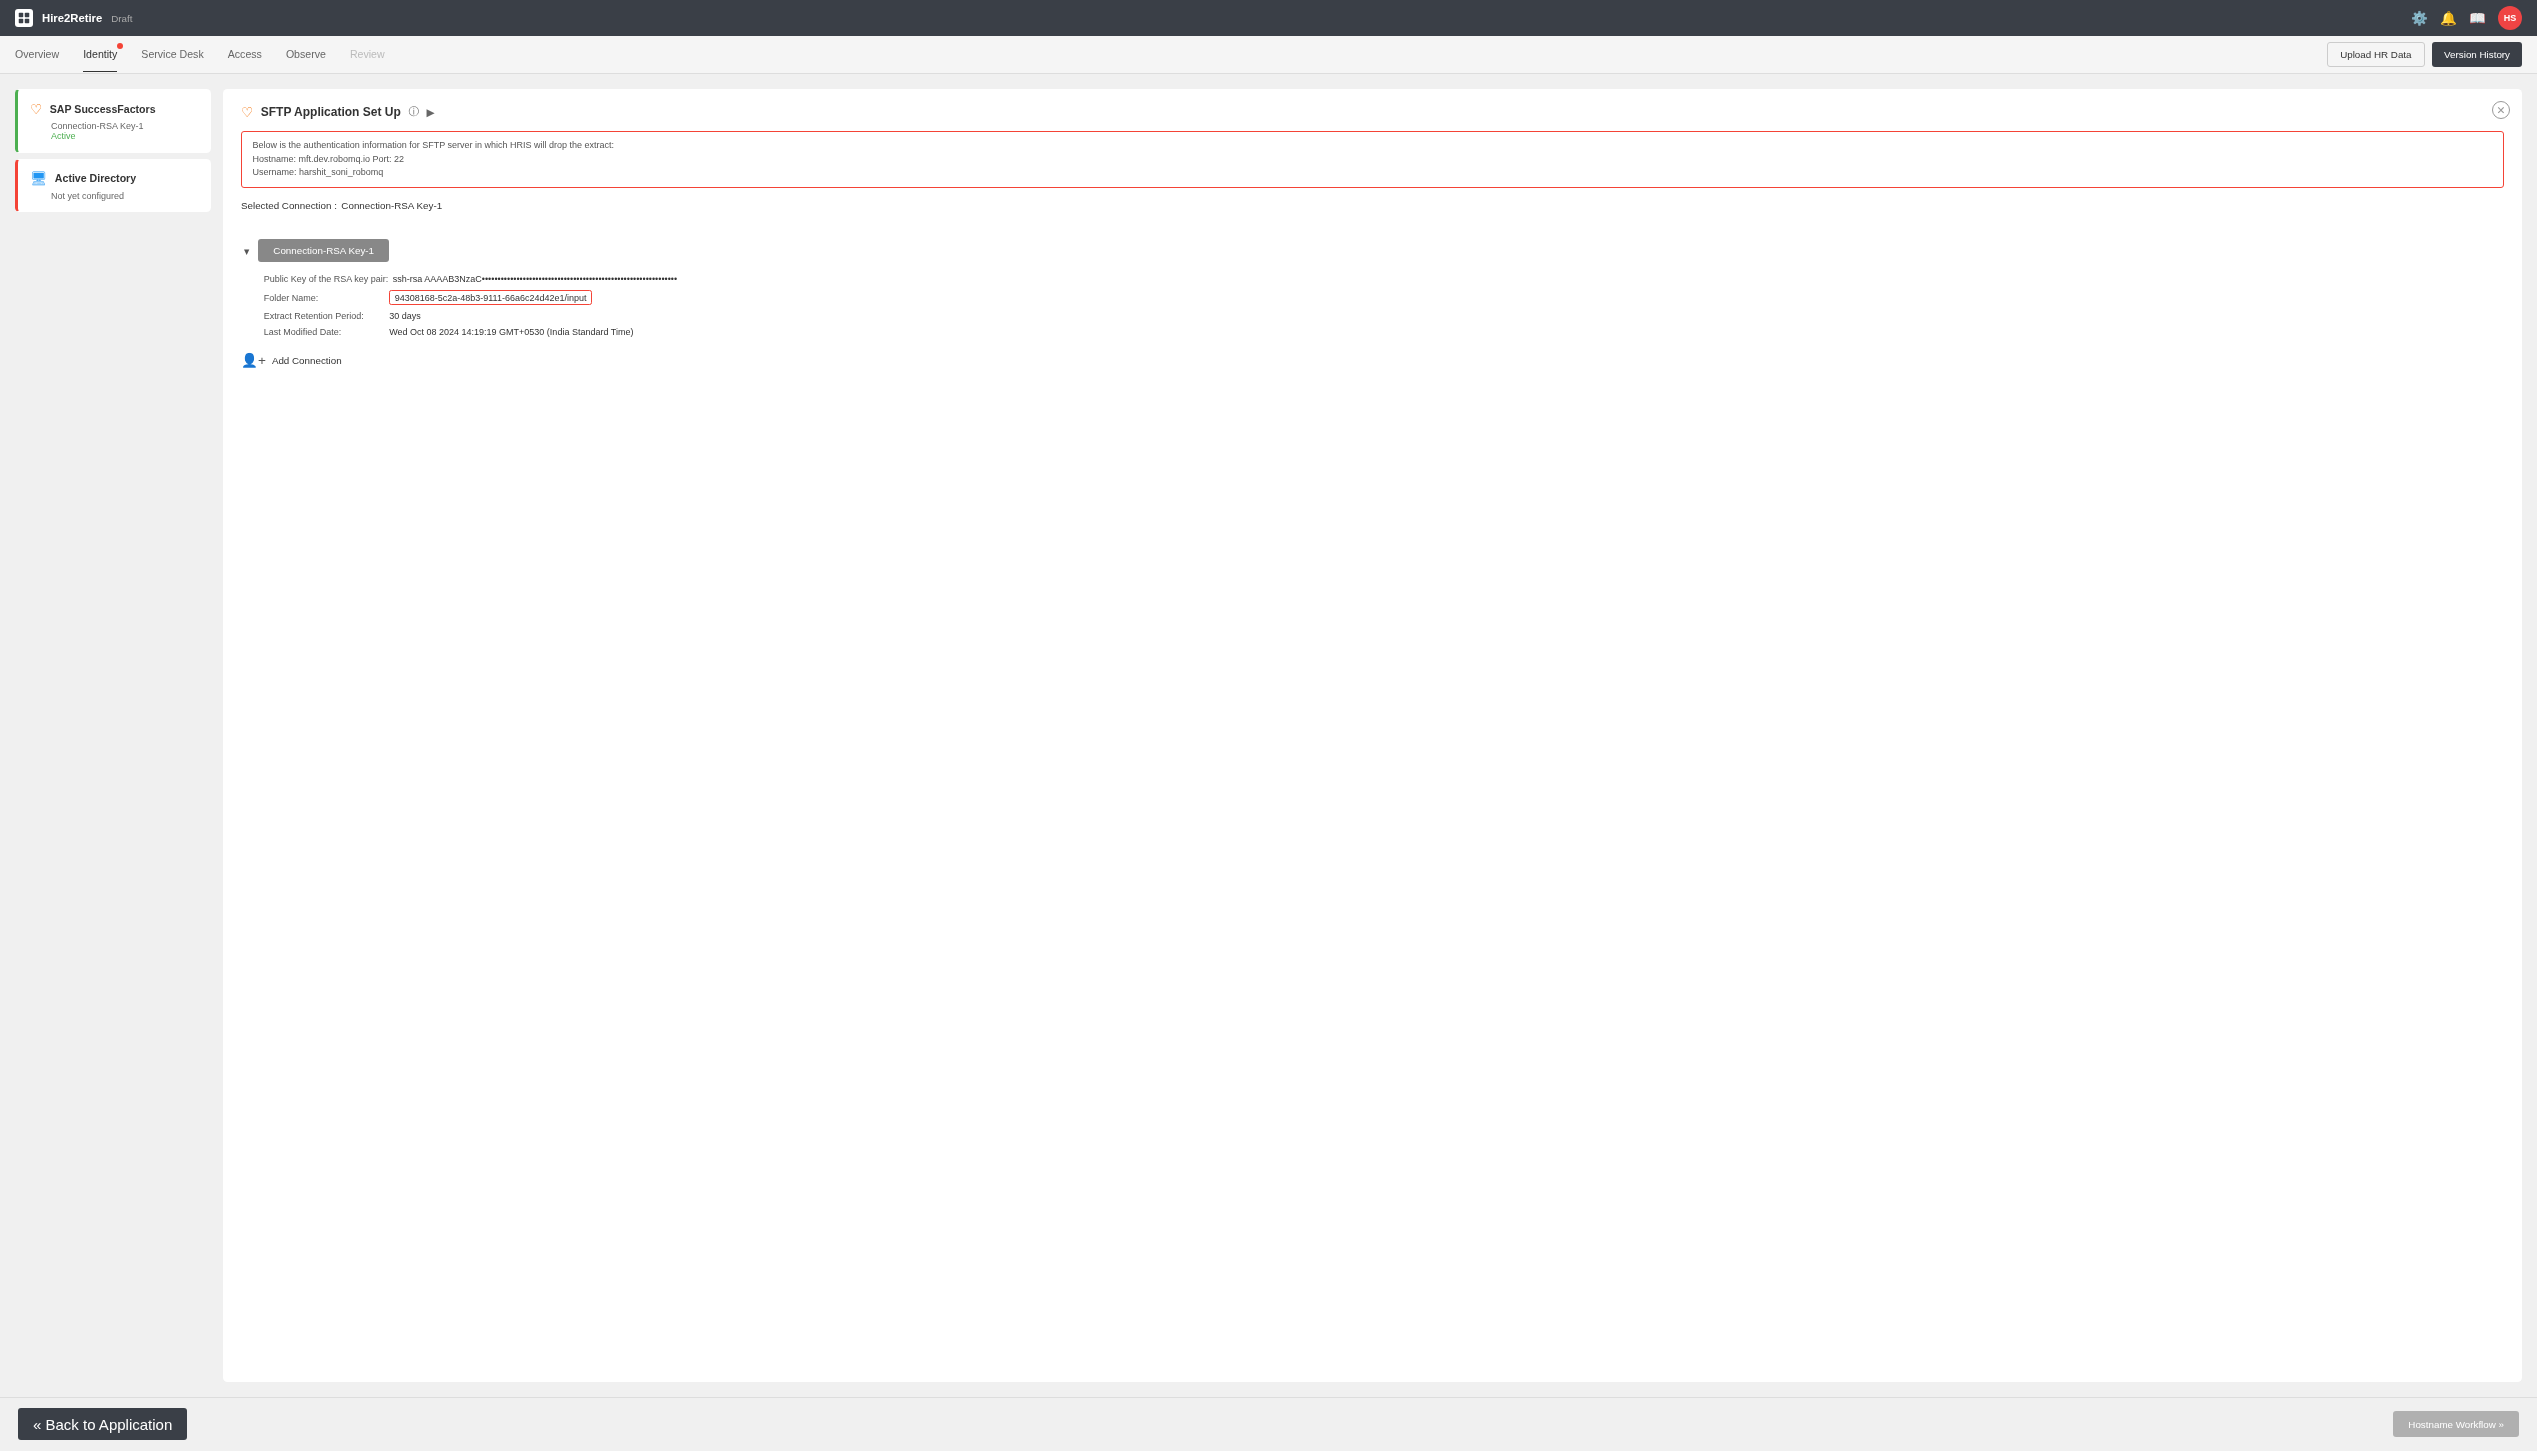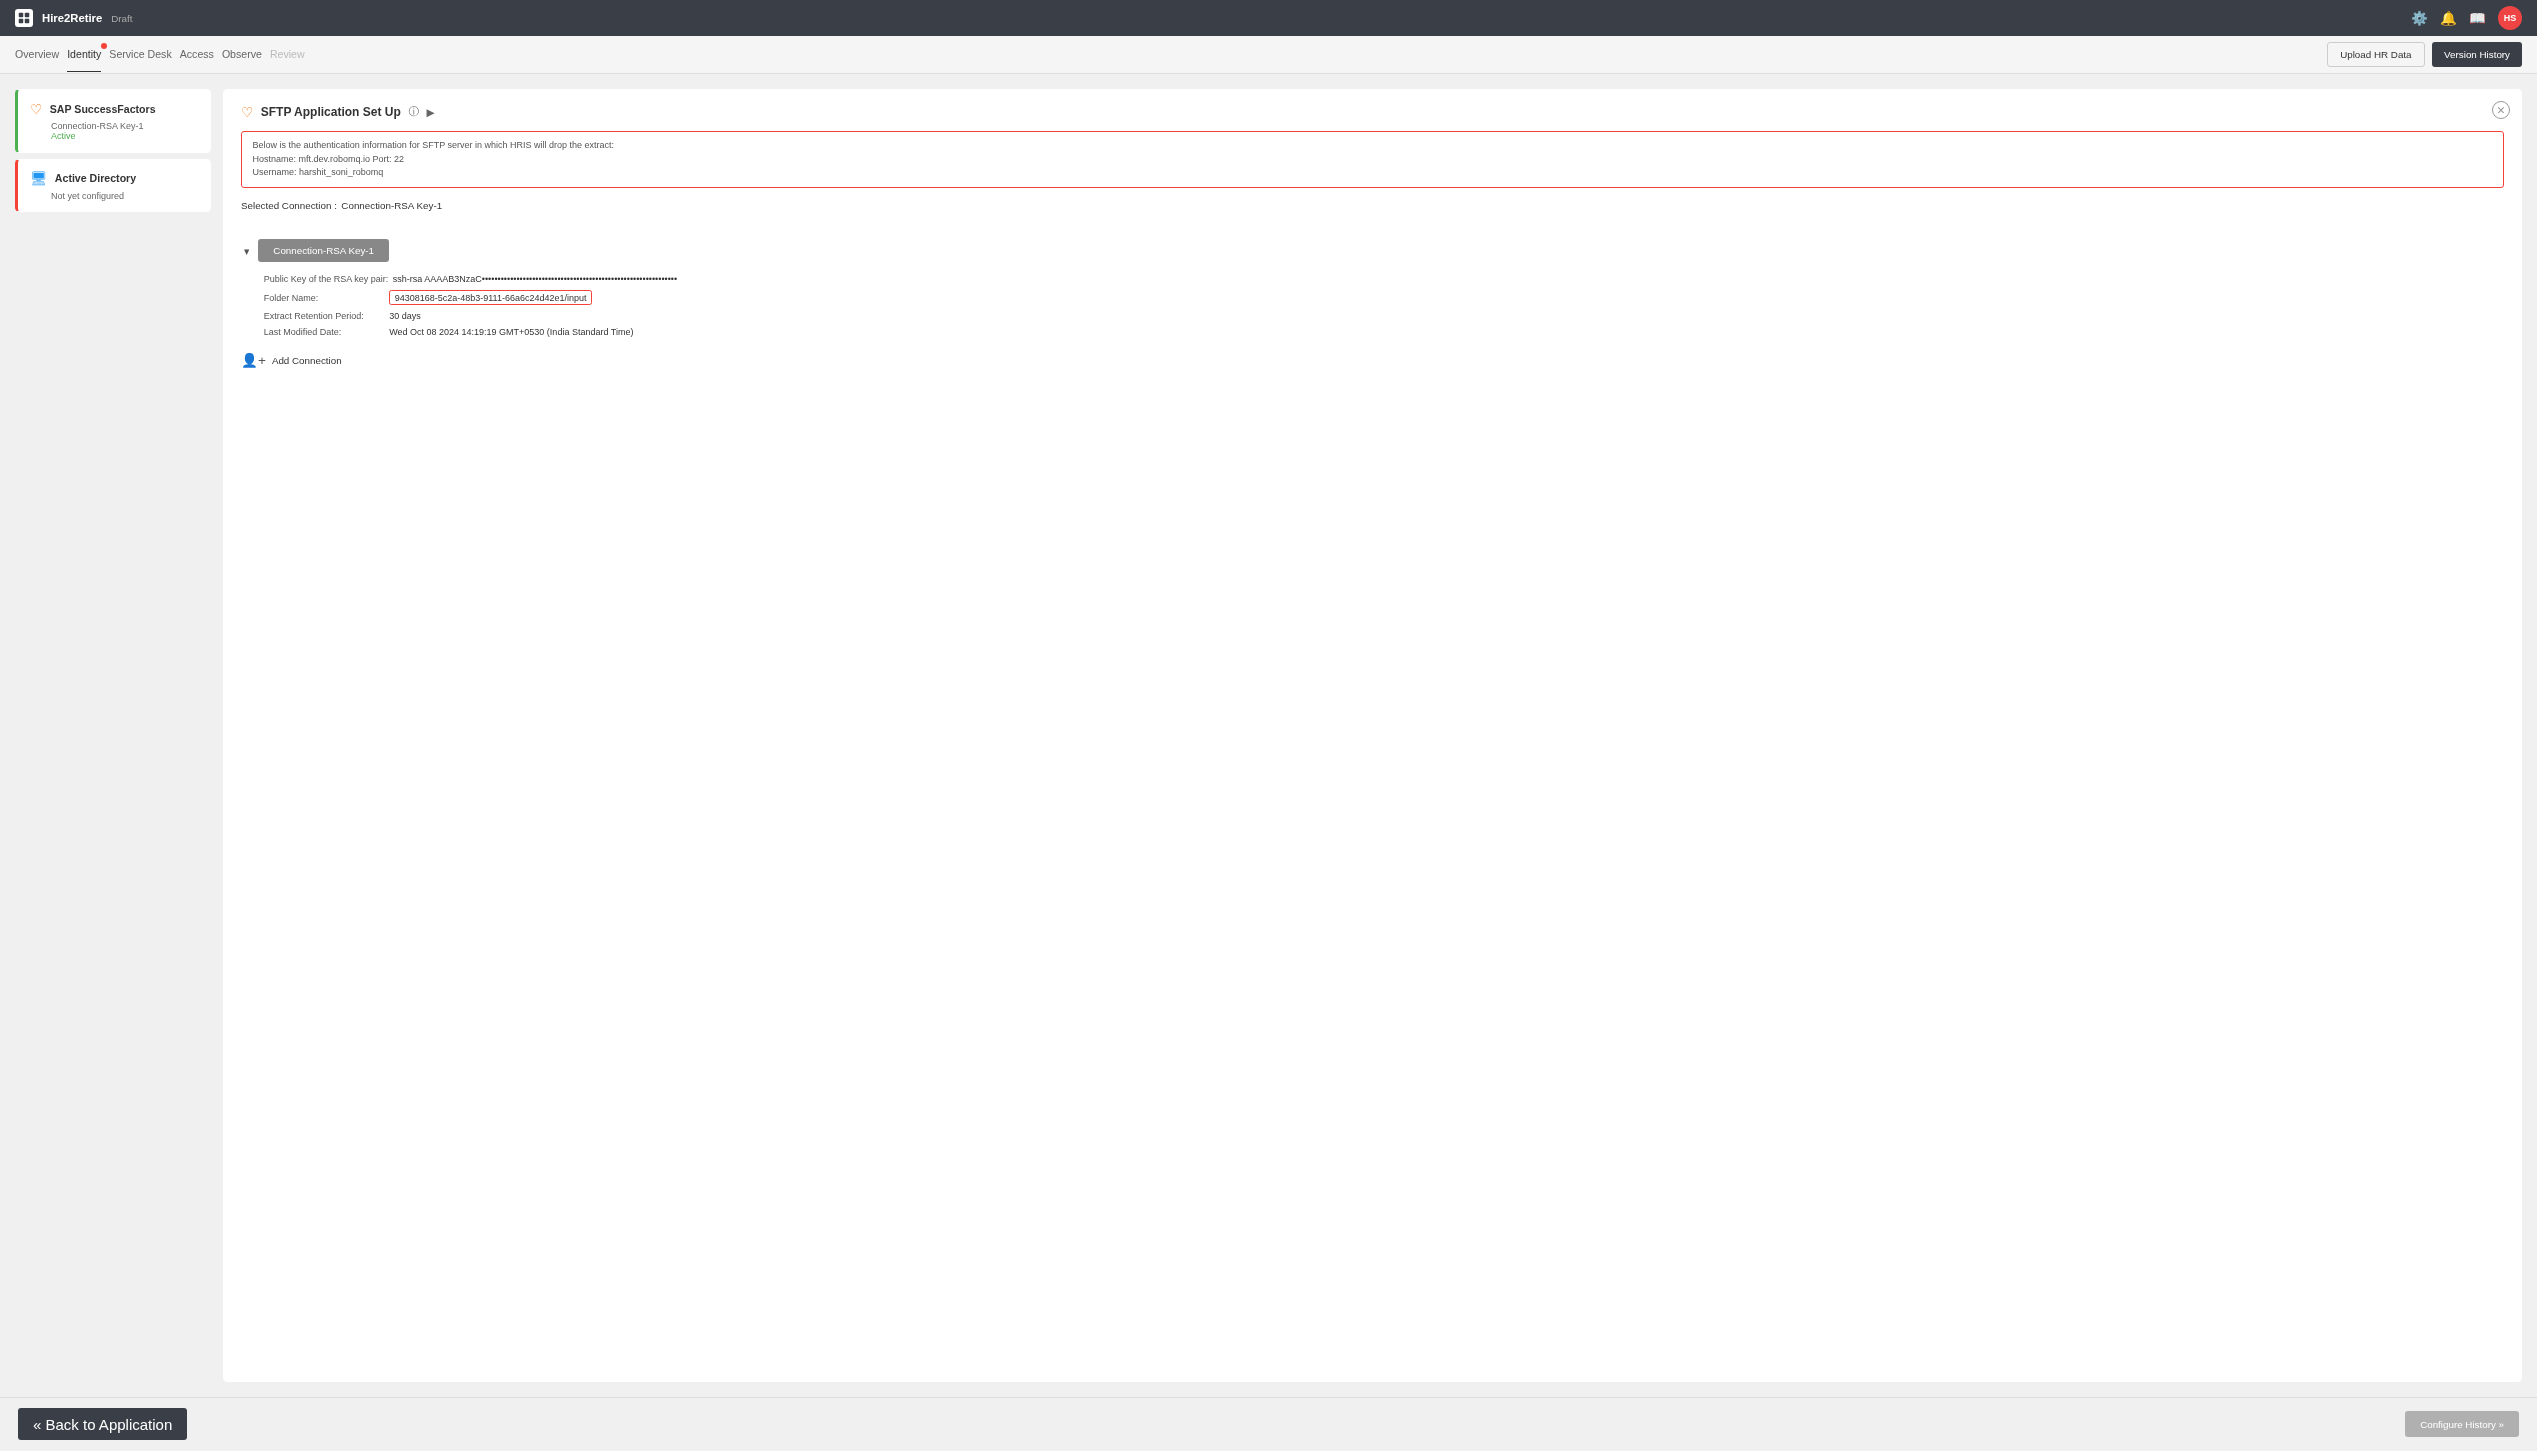--- a/index.html
+++ b/index.html
@@ -72,21 +72,21 @@
       border-bottom: 0.8px solid #ddd;
       display: flex;
       align-items: center;
       padding: 0 15px;
       height: 38px;
       flex-shrink: 0;
     }
     .nav-tabs {
       display: flex;
       align-items: center;
-      gap: 8px;
+      gap: 24px;
       flex: 1;
     }
     .nav-tab {
       font-size: 10.6px;
       color: #666;
       cursor: pointer;
       padding: 10.6px 0;
       border-bottom: 1.5px solid transparent;
       position: relative;
       text-decoration: none;
@@ -470,15 +470,15 @@
 
     <div class="add-connection">
       <span class="add-icon">👤+</span>
       <span>Add Connection</span>
     </div>
   </div>
 </div>
 
 <div class="footer">
   <button class="btn-back">« Back to Application</button>
-  <button class="btn-configure">Configure History »</button>
+  <button class="btn-configure">Hostname Workflow »</button>
 </div>
 
 
 </body></html>

